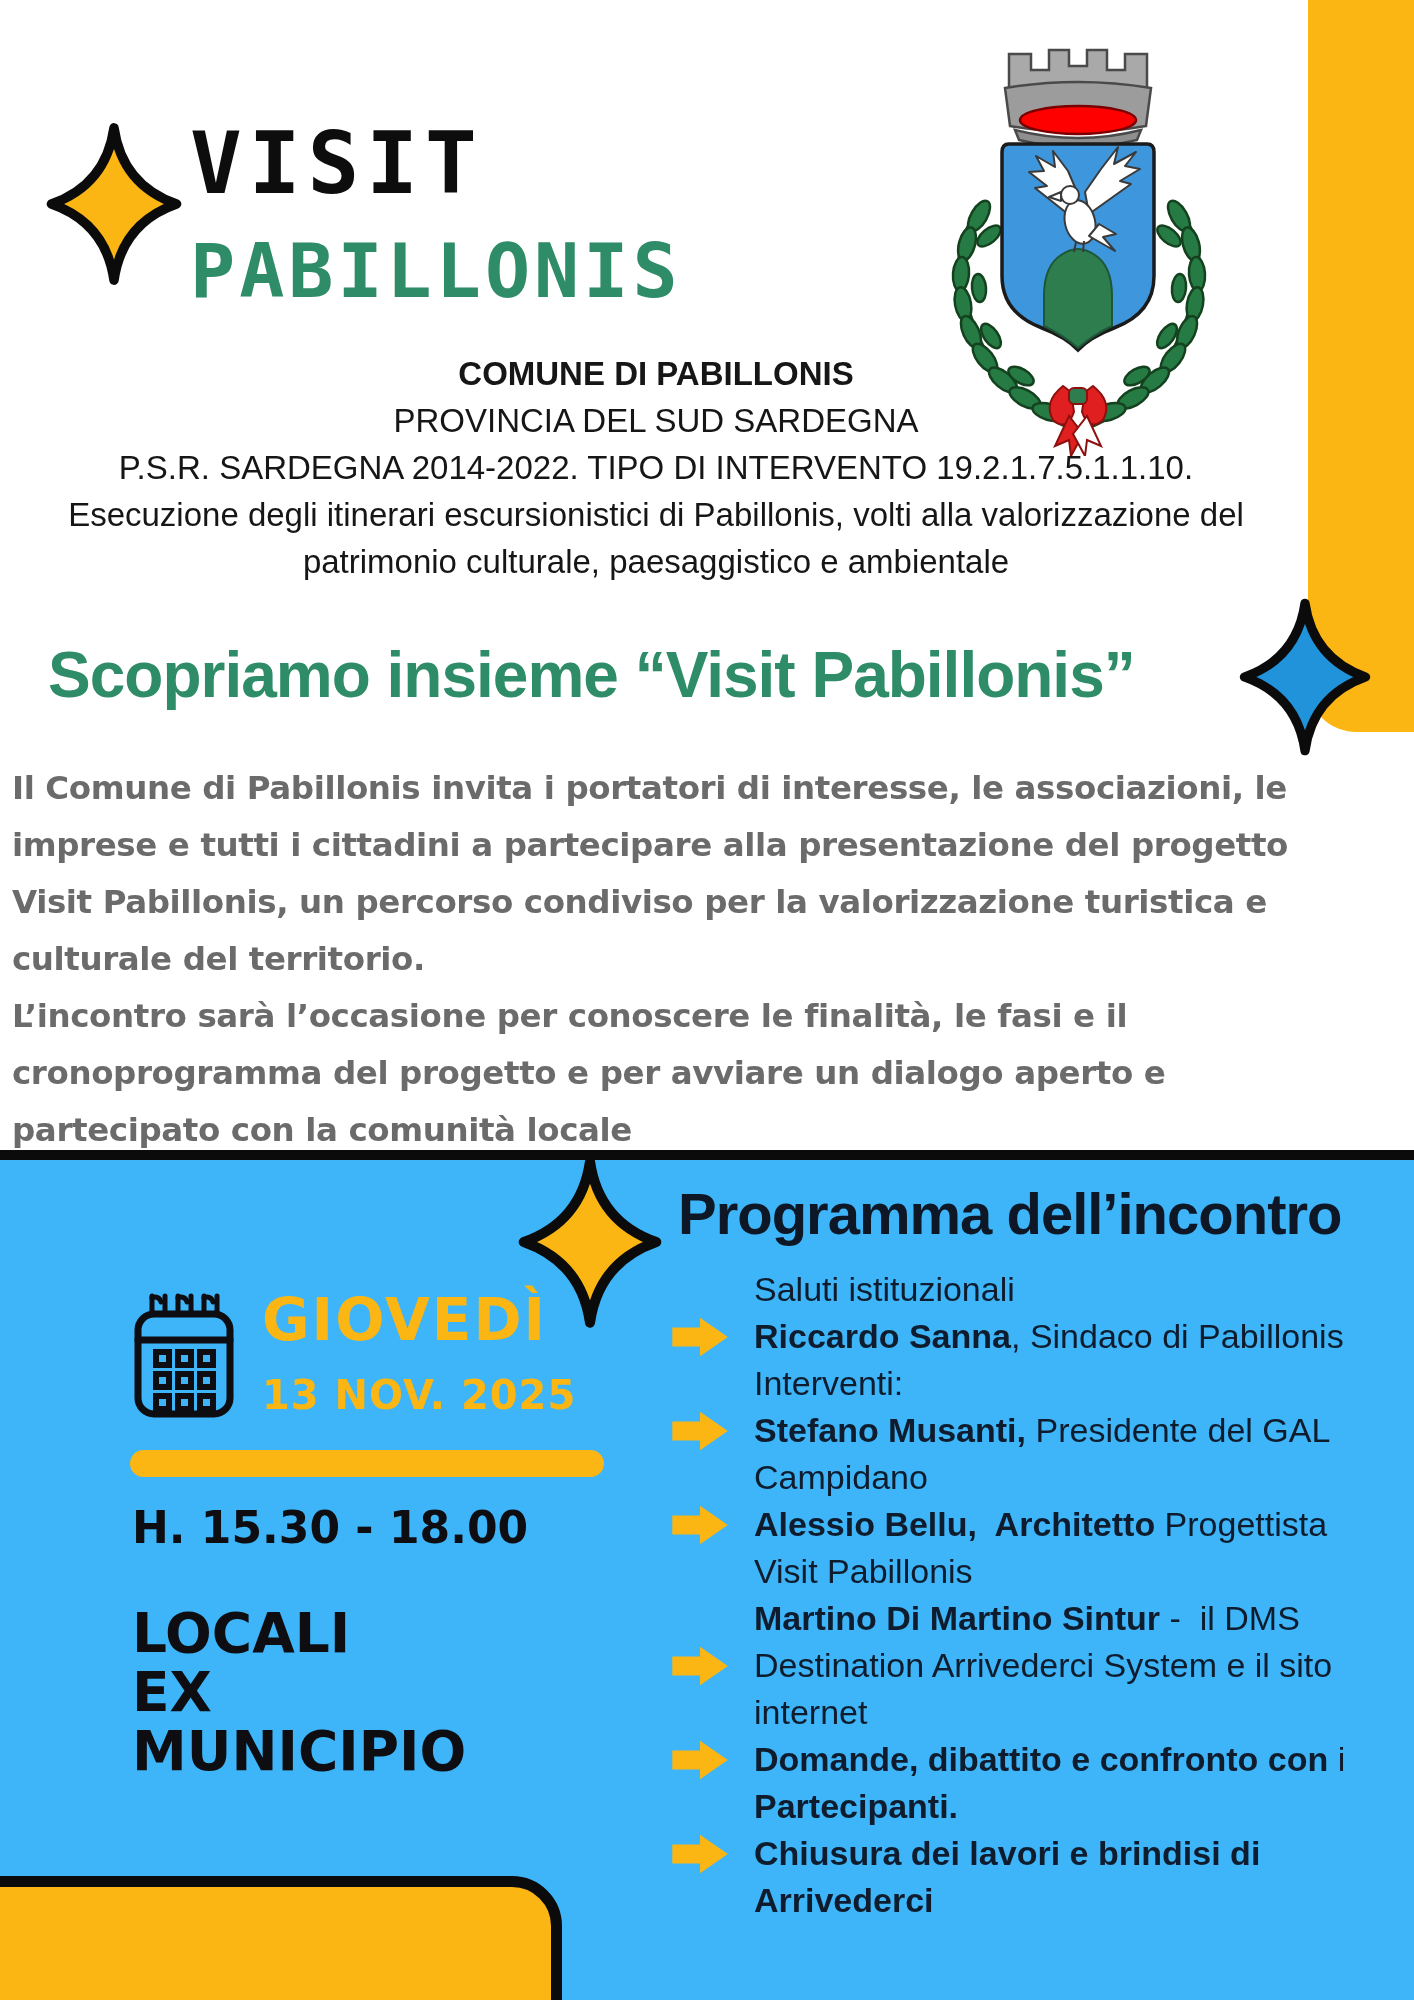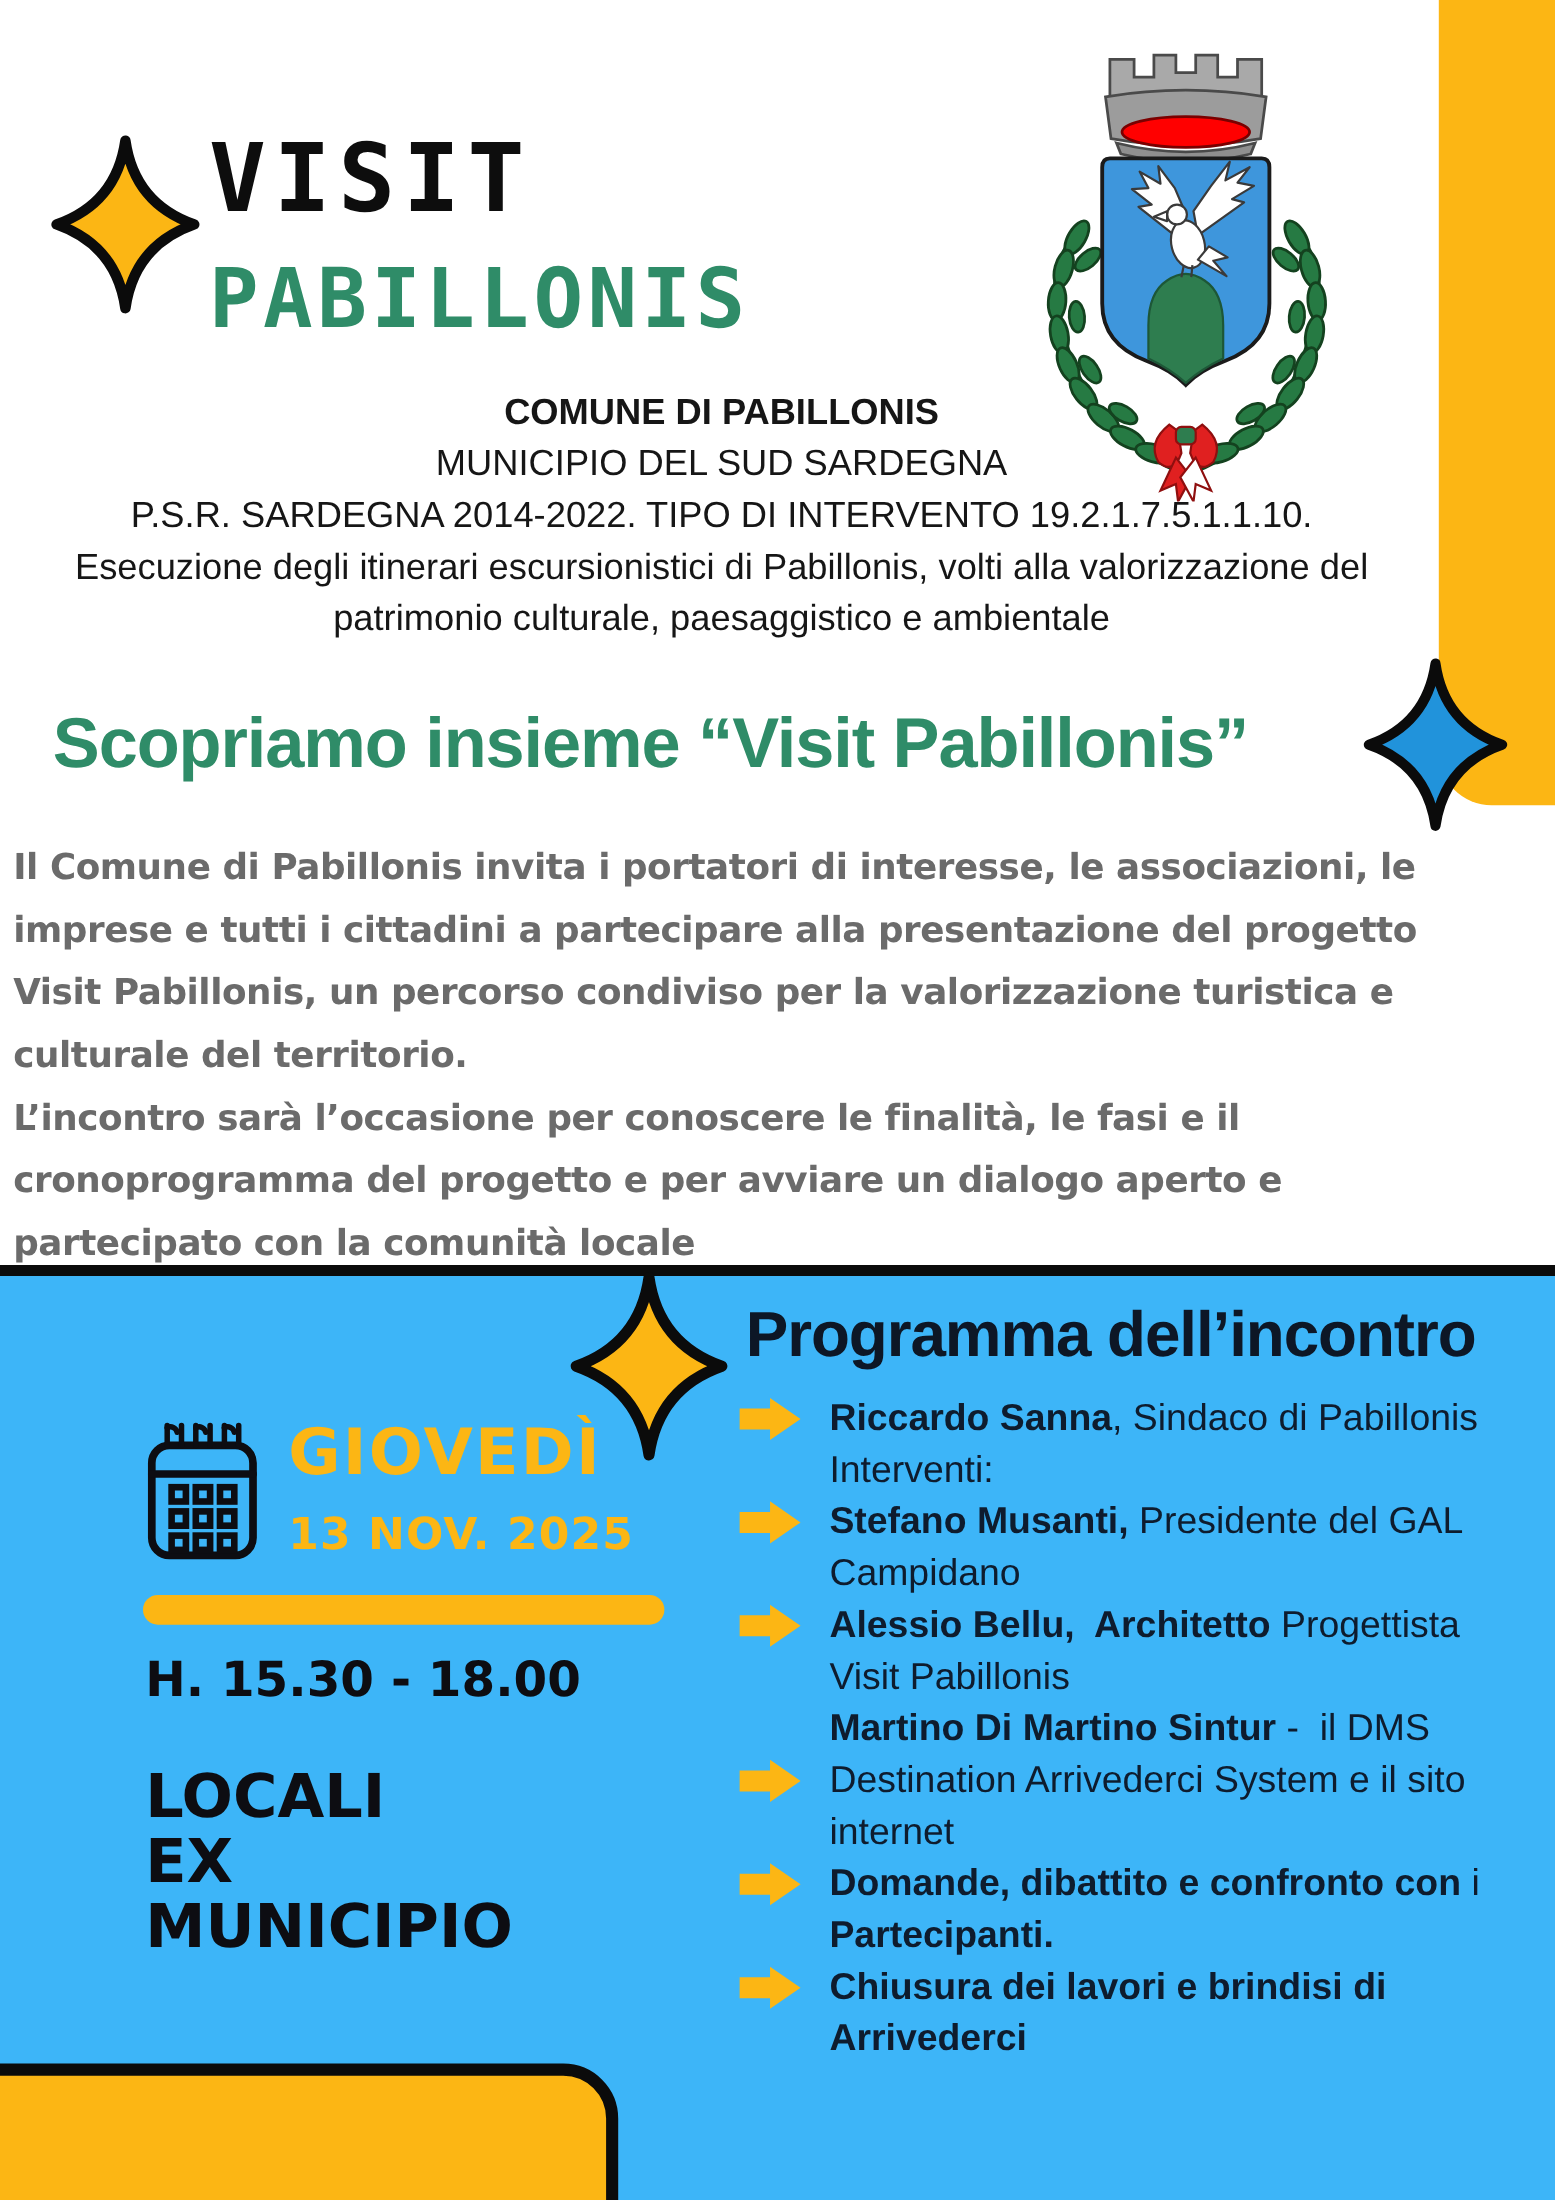--- a/index.html
+++ b/index.html
@@ -170,21 +170,21 @@
       <path d="M120,350 Q100,366 110,384 Q124,396 131,376 L128,356 Z" fill="#E02020"></path>
       <path d="M150,350 Q170,366 160,384 Q146,396 139,376 L142,356 Z" fill="#E02020"></path>
       <path d="M126,380 L112,410 L126,404 L128,420 L140,398 Z" fill="#E02020"></path>
       <path d="M144,380 L158,410 L144,404 L142,420 L130,398 Z" fill="#ffffff"></path>
       <rect x="126" y="352" width="18" height="16" rx="5" fill="#2E7D4F"></rect>
     </g>
   </svg>
 
   <div class="muni-block">
     <div class="muni-line-bold">COMUNE DI PABILLONIS</div>
-    <div>MUNICIPIO DEL SUD SARDEGNA</div>
+    <div>PROVINCIA DEL SUD SARDEGNA</div>
     <div>P.S.R. SARDEGNA 2014-2022. TIPO DI INTERVENTO 19.2.1.7.5.1.1.10.</div>
     <div>Esecuzione degli itinerari escursionistici di Pabillonis, volti alla valorizzazione del</div>
     <div>patrimonio culturale, paesaggistico e ambientale</div>
   </div>
 
   <div class="headline">Scopriamo insieme “Visit Pabillonis”</div>
   <svg class="blue-star" viewBox="0 0 100 120" aria-hidden="true">
     <path class="star-path" d="M50,4 Q56,46 96,60 Q56,74 50,116 Q44,74 4,60 Q44,46 50,4 Z" fill="#2193DB"></path>
   </svg>
 
@@ -237,20 +237,24 @@
   <div class="time-bar"></div>
   <div class="event-time">H. 15.30 - 18.00</div>
   <div class="event-venue">
     <div>LOCALI</div>
     <div>EX</div>
     <div>MUNICIPIO</div>
   </div>
 
   <div class="prog-list" id="prog-list">
       <div class="prog-row">
+        <span class="prog-marker"></span>
+        <span class="prog-text"><span class="seg-r">Saluti istituzionali</span></span>
+      </div>
+      <div class="prog-row">
         <span class="prog-marker">
           <svg viewBox="0 0 60 46" aria-hidden="true">
             <path d="M0,13 H29 V3 L58,23 L29,43 V33 H0 Z" fill="#FCB614"></path>
           </svg>
         </span>
         <span class="prog-text"><span class="seg-b">Riccardo Sanna</span><span class="seg-r">, Sindaco di Pabillonis</span></span>
       </div>
       <div class="prog-row">
         <span class="prog-marker"></span>
         <span class="prog-text"><span class="seg-r">Interventi:</span></span>

